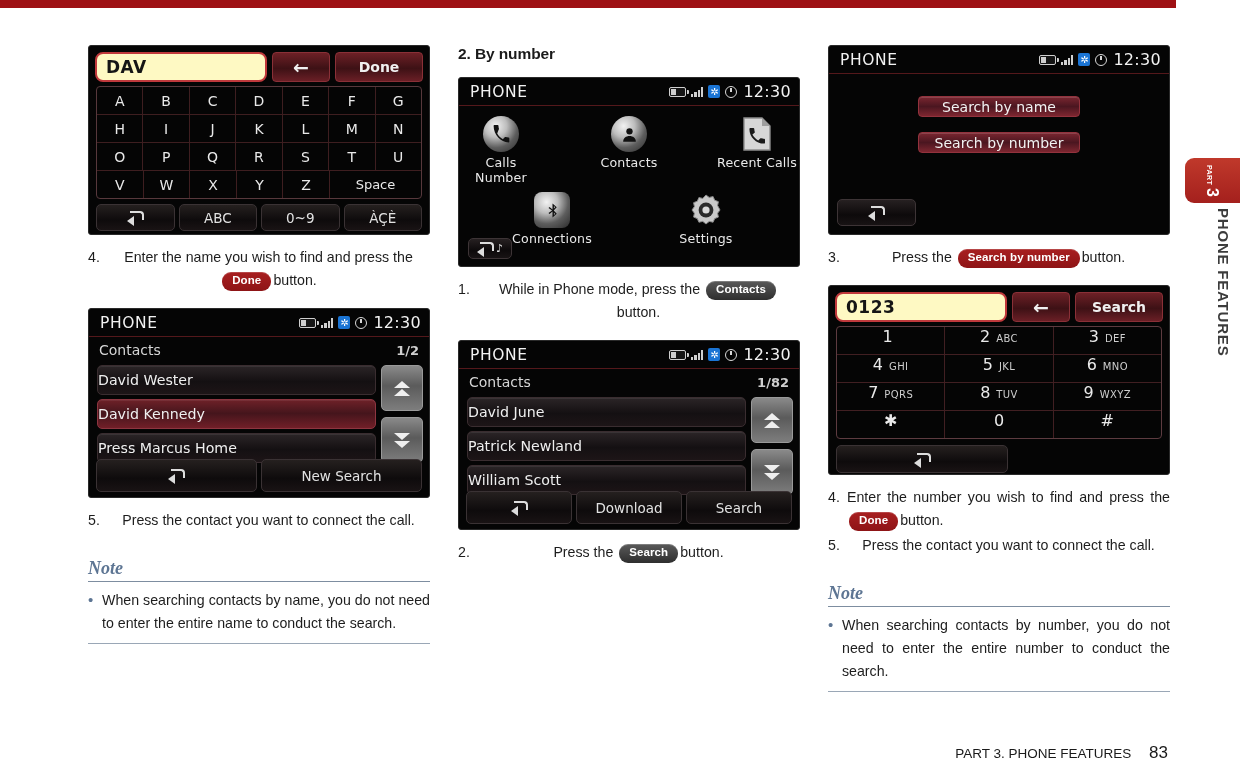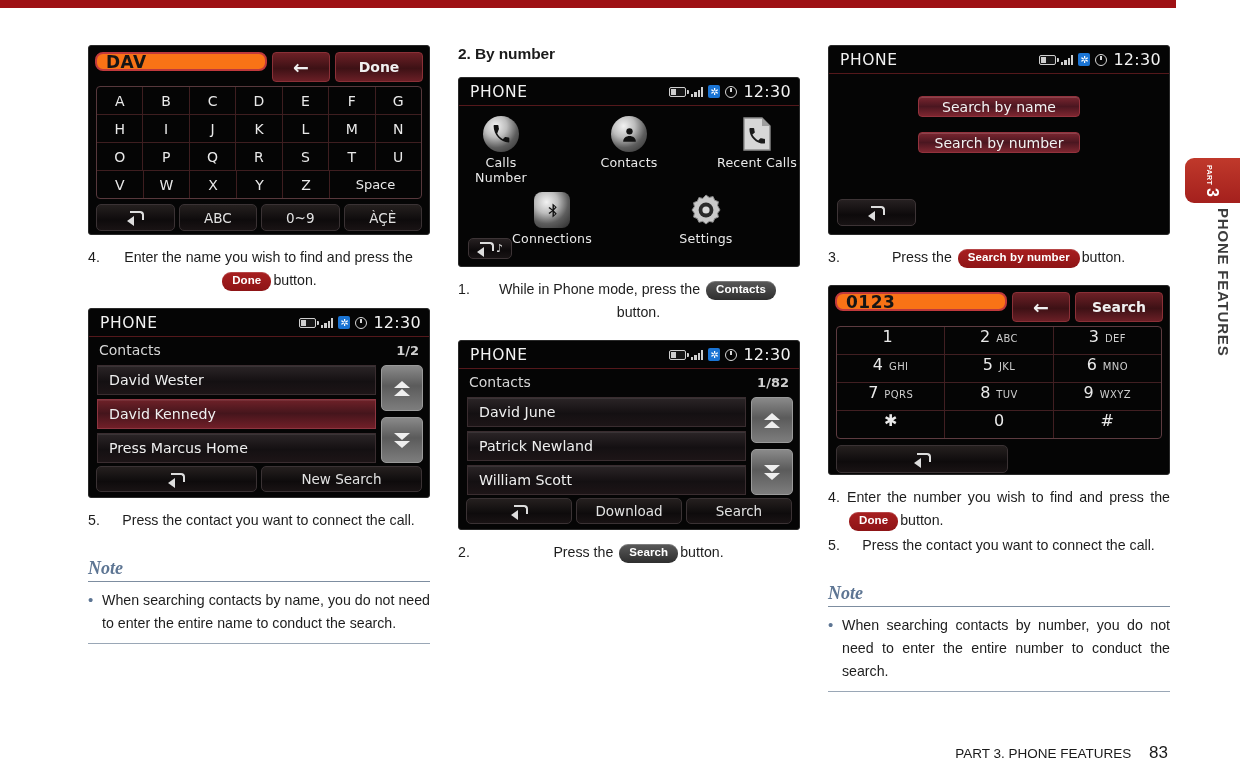--- a/index.html
+++ b/index.html
@@ -163,24 +163,24 @@
     height: 26px; display: flex; align-items: center; padding: 0 10px;
     font-size: 14px; color: #d6d6d6;
   }
   .subbar .count { margin-left: auto; font-size: 13px; color: #cfcfcf; font-weight: bold; }
   .subbar.red-title { color: #c2363a; }
 
   
   .list-area { padding: 2px 6px 0 8px; display: flex; gap: 5px; }
   .list-rows { flex: 1; display: flex; flex-direction: column; gap: 4px; }
   .row {
-    height: 30px; border-radius: 0;
+    height: 30px; border-radius: 5px;
     background: linear-gradient(180deg,#2b2527 0%,#141012 55%,#1d1517 100%);
     border: 1px solid #3a2d30;
-    display: flex; align-items: center; padding-left: 11px;
+    display: flex; align-items: center; padding-left: 0;
     font-size: 14.2px; color: #efefef;
     box-shadow: inset 0 1px 0 rgba(255,255,255,.07);
   }
   .row.sel {
     background: linear-gradient(180deg,#6e2128 0%,#45151c 48%,#711f28 100%);
     border-color: #8d3540;
   }
   .scroll-col { width: 42px; display: flex; flex-direction: column; gap: 6px; }
   .scroll-btn {
     height: 46px; border-radius: 5px;
@@ -192,21 +192,21 @@
   .arr i {
     display: block; width: 0; height: 0;
     border-left: 8px solid transparent; border-right: 8px solid transparent;
   }
   .arr.up i { border-bottom: 7px solid #efefef; }
   .arr.down i { border-top: 7px solid #efefef; }
 
   
   .botbar {
     position: absolute; left: 0; right: 0; bottom: 0;
-    height: 31px; display: flex; gap: 4px; padding: 0 7px 5px;
+    height: 38px; display: flex; gap: 4px; padding: 0 7px 5px;
   }
   .bb {
     flex: 1; border-radius: 5px;
     background: linear-gradient(180deg,#25201f 0%,#0e0b0c 60%,#191314 100%);
     border: 1px solid #3a3234;
     display: flex; align-items: center; justify-content: center;
     font-size: 13.5px; color: #e2e2e2;
   }
   .glyph-back {
     display: inline-block; width: 17px; height: 13px; position: relative;
@@ -218,21 +218,21 @@
   }
   .glyph-back::after {
     content:''; position:absolute; right:10px; top:5px;
     width:0;height:0;border-top:5px solid transparent;border-bottom:5px solid transparent;
     border-right:7px solid #ddd;
   }
 
   
   .kb-top { display: flex; gap: 5px; padding: 6px 6px 4px; }
   .kb-input {
-    flex: 1; height: 19px; background: #f97316;
+    flex: 1; height: 30px; background: #fef9c3;
     border: 2px solid #c0393c; border-radius: 8px;
     display: flex; align-items: center; padding-left: 9px;
     color: #151515; font-size: 17px; font-weight: bold; letter-spacing: .5px;
   }
   .kb-btn {
     height: 30px; border-radius: 4px;
     background: linear-gradient(180deg,#6d2026 0%,#3d1115 55%,#6a1f26 100%);
     border: 1px solid #8a3037;
     display: flex; align-items: center; justify-content: center;
     color: #f0f0f0; font-size: 14px; font-weight: 600;

